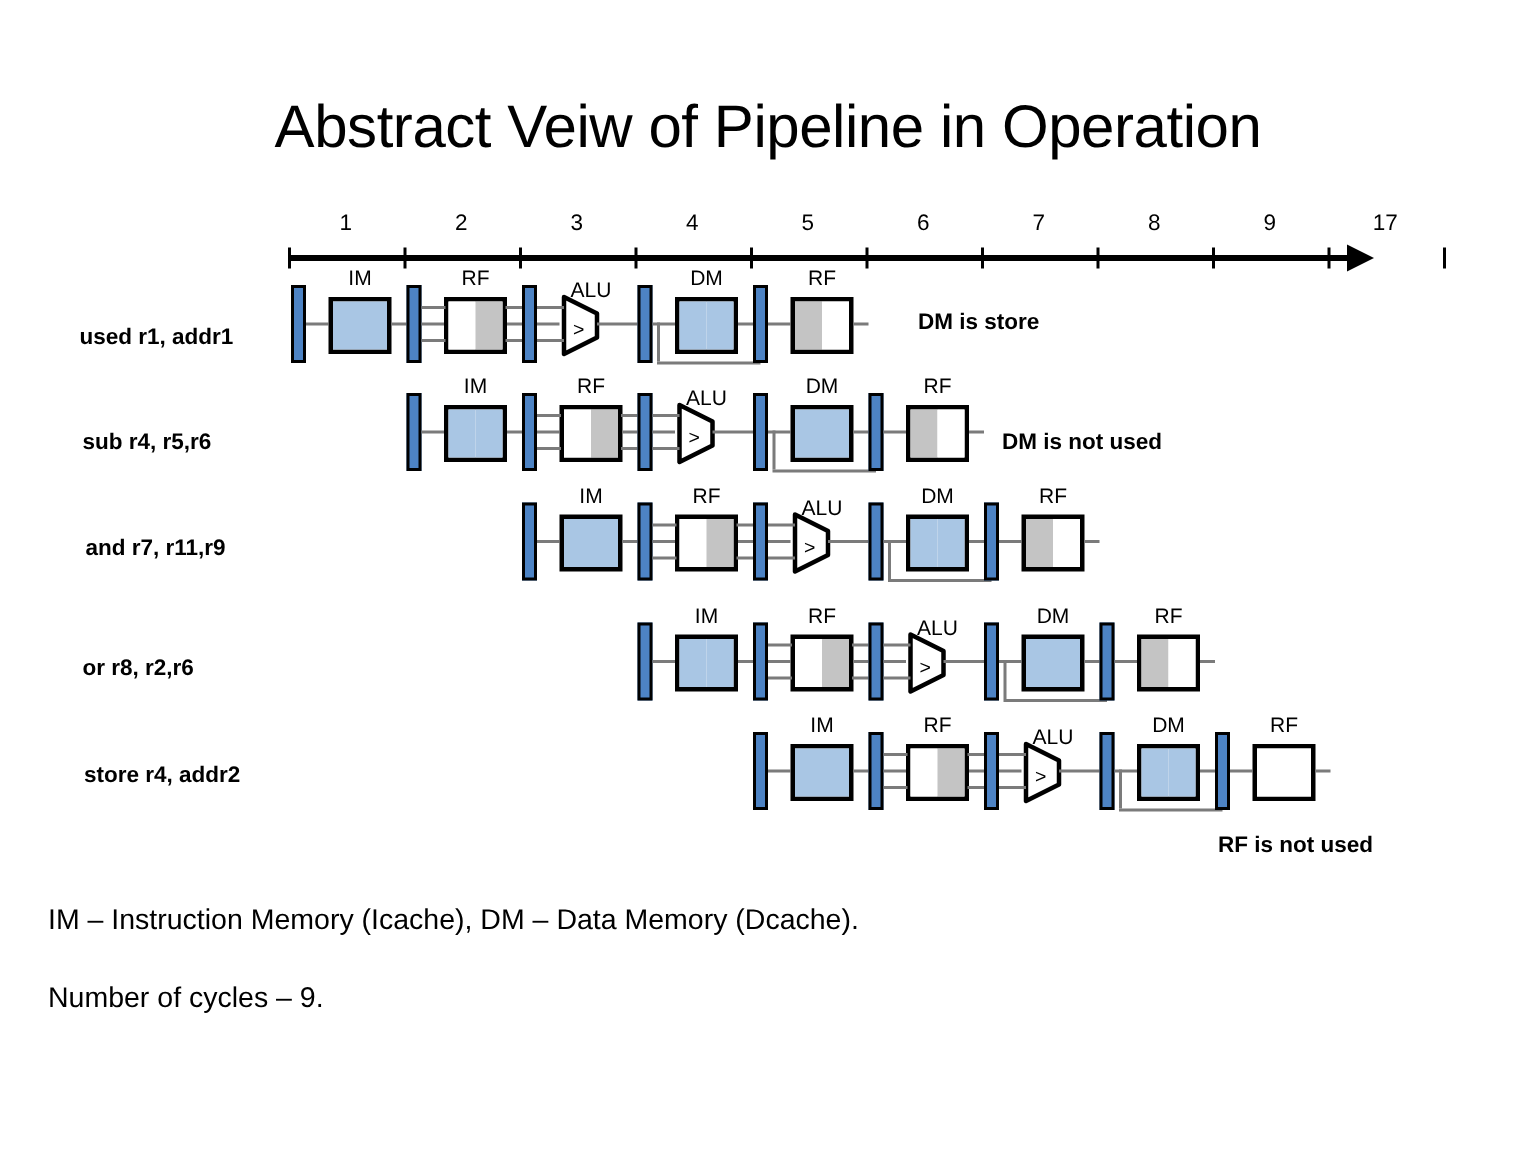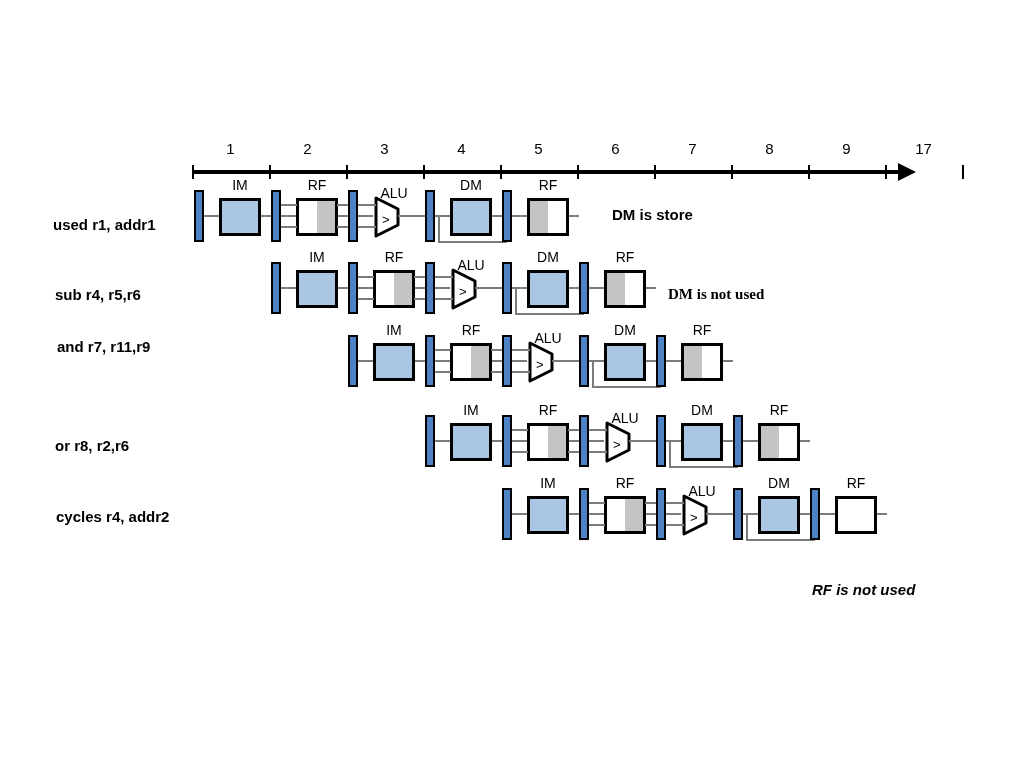--- a/index.html
+++ b/index.html
@@ -178,20 +178,21 @@
     line-height: 26px;
     color: #000;
     white-space: pre-line;
   }
 </style>
 </head>
 <body>
 
 <div id="slide">
 
+  <div id="title">Abstract Veiw of Pipeline in Operation</div>
 
   <div id="axis-wrap">
     <div class="axis-line"></div>
     <div class="axis-arrow"></div>
     <div id="tick-container">
         <div class="axis-tick" style="left: 192px;"></div>
         <div class="axis-tick" style="left: 269px;"></div>
         <div class="axis-label" style="left: 230.5px;">1</div>
         <div class="axis-tick" style="left: 346px;"></div>
         <div class="axis-label" style="left: 307.5px;">2</div>
@@ -210,23 +211,23 @@
         <div class="axis-tick" style="left: 885px;"></div>
         <div class="axis-label" style="left: 846.5px;">9</div>
         <div class="axis-tick" style="left: 962px;"></div>
         <div class="axis-label" style="left: 923.5px;">17</div>
       </div>
   </div>
 
   <div id="instr-labels">
       <div class="instr-label" style="left: 53px; top: 216px;">used  r1, addr1</div>
       <div class="instr-label" style="left: 55px; top: 286px;">sub  r4, r5,r6</div>
-      <div class="instr-label" style="left: 57px; top: 338px;">and r7, r11,r9</div>
+      <div class="instr-label" style="left: 57px; top: 357px;">and r7, r11,r9</div>
       <div class="instr-label" style="left: 55px; top: 437px;">or    r8, r2,r6</div>
-      <div class="instr-label" style="left: 56px; top: 508px;">cycles r4, addr2</div>
+      <div class="instr-label" style="left: 56px; top: 508px;">store r4, addr2</div>
     </div>
 
   <div id="pipe-container">
       <div class="pipe-row" style="left: 0px; top: 190px; width: 1024px;">
         <div class="reg-bar" style="left: 194px;"></div>
         <div class="wire" style="left: 204px; top: 25px; width: 15px;"></div>
         <div class="stage-box" style="left: 219px;">
           <div class="half fill-blue" style="width: 50%;"></div>
           <div class="half fill-blue" style="width: 50%;"></div>
         </div>
@@ -485,21 +486,22 @@
           <div class="half fill-white" style="width: 50%;"></div>
           <div class="half fill-white" style="width: 50%;"></div>
         </div>
         <div class="stage-cap" style="left: 835px;">RF</div>
         <div class="wire" style="left: 877px; top: 25px; width: 10px;"></div>
       </div>
     </div>
 
   <div id="annot-container">
       <div class="annot" style="left: 612px; top: 206px;">DM is store</div>
-      <div class="annot" style="left: 668px; top: 286px; font-family: Liberation Serif, serif;">DM is not used</div>
-      <div class="annot" style="left: 812px; top: 581px; font-style: italic;">RF is not used</div>
+      <div class="annot" style="left: 668px; top: 286px;">DM is not used</div>
+      <div class="annot" style="left: 812px; top: 555px;">RF is not used</div>
     </div>
 
   <div id="caption">
-    <br>
+    <span>IM – Instruction Memory (Icache), DM – Data Memory (Dcache).</span><br>
+    <span>Number of cycles – 9.</span>
   </div>
 
 </div>
 
 </body></html>

